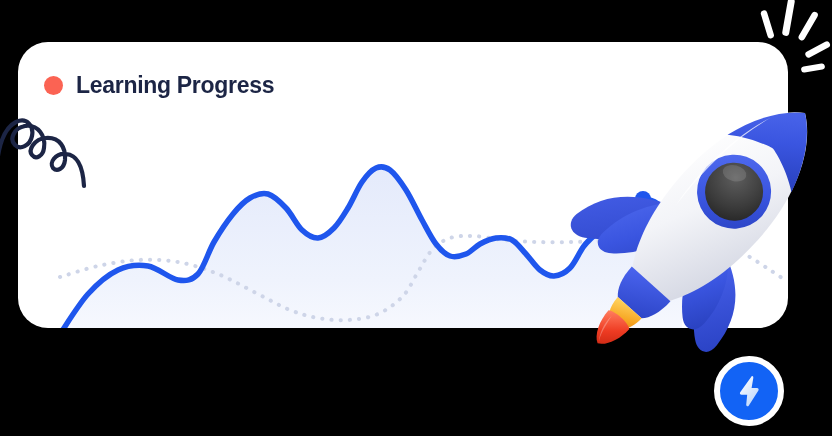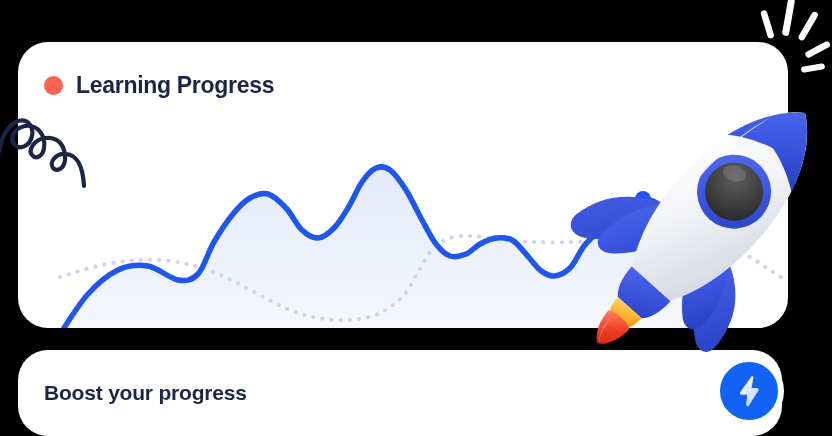--- a/index.html
+++ b/index.html
@@ -253,23 +253,20 @@
 
       <path d="M110 282 L 142 282 C 142 296, 136 306, 126 306
                C 116 306, 110 296, 110 282 Z" fill="url(#flameO)"></path>
 
       <path d="M112 298 C 118 294, 134 294, 140 298
                C 140 312, 134 326, 126 330 C 118 326, 112 312, 112 298 Z" fill="url(#flameR)"></path>
       <path d="M118 300 C 120 312, 122 322, 126 328 C 121 322, 117 311, 118 300 Z" fill="#ffffff" opacity="0.28"></path>
     </g>
   </svg>
 
-  <div class="card" id="boost-card">
-    <span class="boost-label">Boost your progress</span>
-  </div>
 
   <div id="boost-button">
     <svg width="26" height="32" viewBox="0 0 26 32">
       <defs>
         <linearGradient id="boltG" x1="0.15" y1="0" x2="0.85" y2="1">
           <stop offset="0%" stop-color="#ffffff"></stop>
           <stop offset="100%" stop-color="#b9d4fb"></stop>
         </linearGradient>
       </defs>
       <path d="M15.5 1.5 L4.2 17.2 C3.4 18.3 4.2 19.8 5.6 19.8 L11.2 19.8 L10.2 29.8

